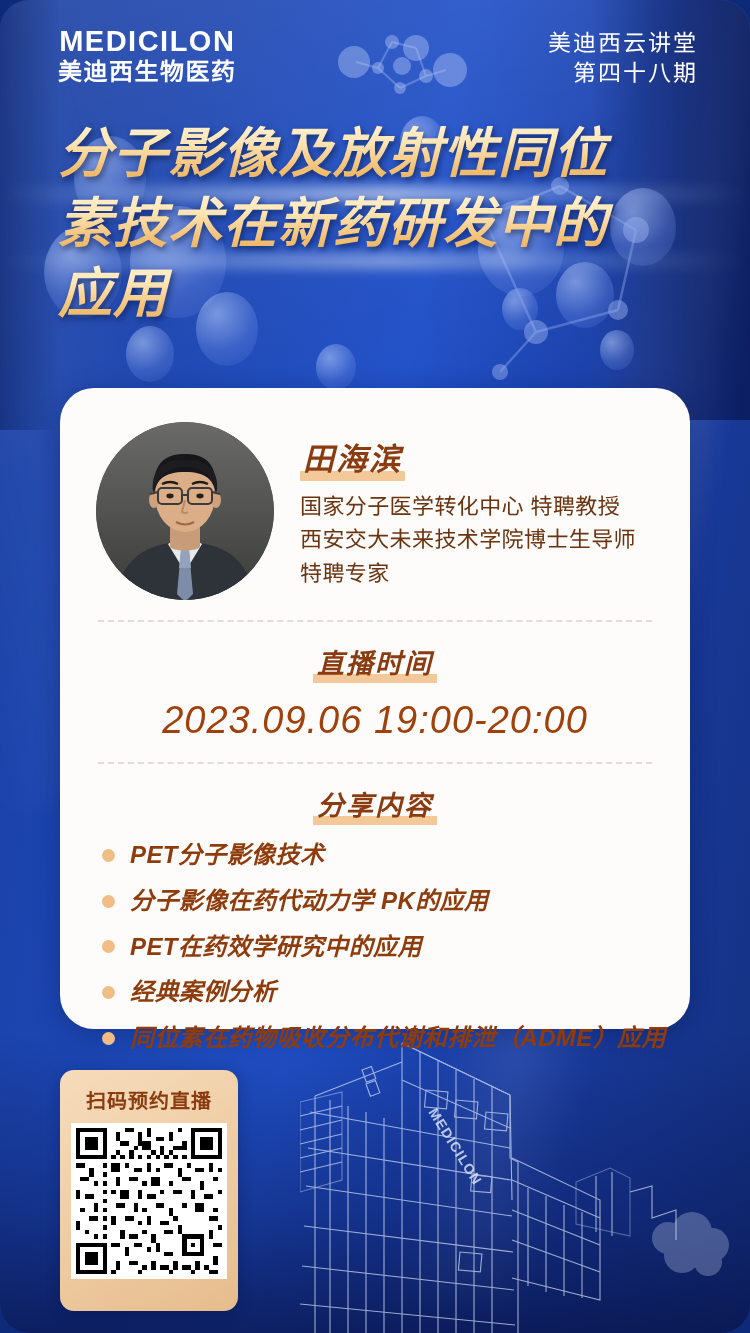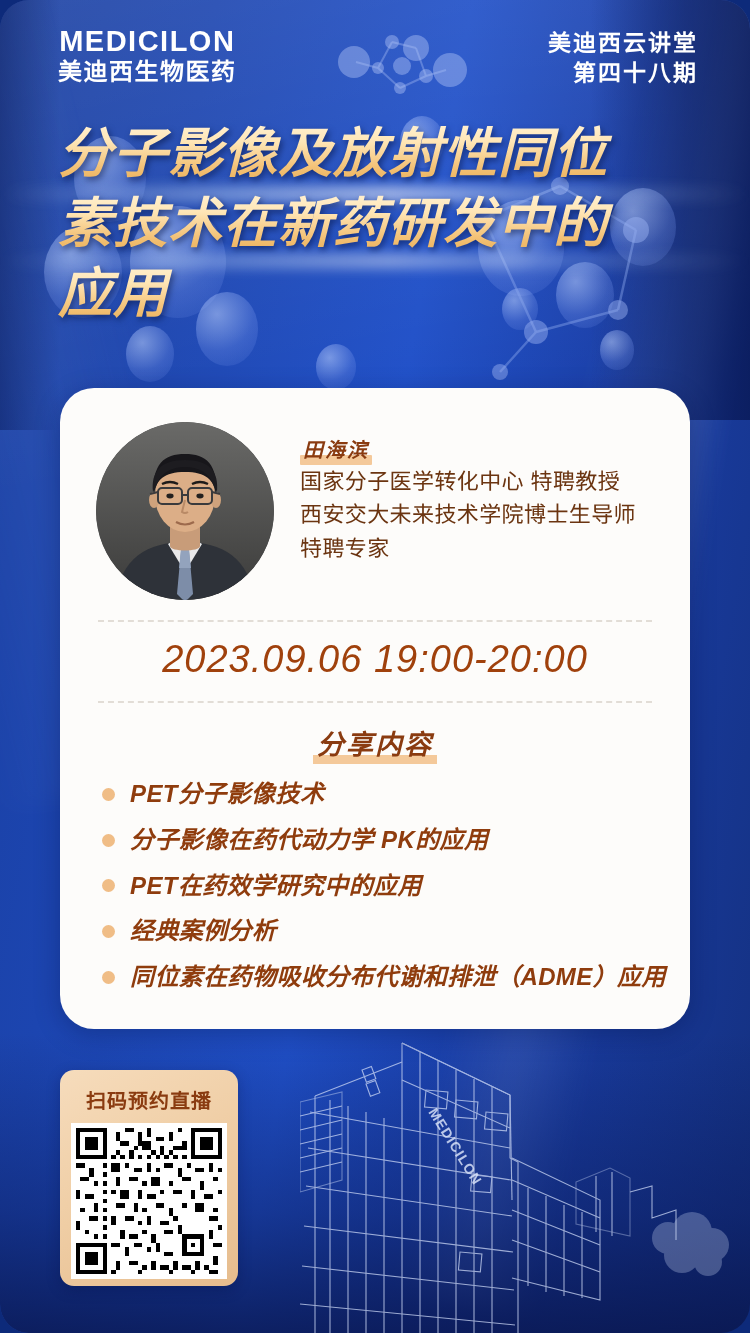--- a/index.html
+++ b/index.html
@@ -70,21 +70,21 @@
   .logo-en {
     font-size:29px; font-weight:bold; color:#ffffff; letter-spacing:1.5px;
     font-family:"Liberation Sans", sans-serif; line-height:1.05;
   }
   .logo-cn {
     font-size:24px; font-weight:bold; color:#ffffff; letter-spacing:1.5px;
     margin-top:3px; line-height:1.1;
   }
   .series { position:absolute; right:52px; top:28px; text-align:right; }
   .series-line {
-    font-size:23px; font-weight:bold; color:#ffffff; letter-spacing:2px; line-height:1.32;
+    font-size:23px; font-weight:normal; color:#ffffff; letter-spacing:2px; line-height:1.32;
   }
 
   
   .title-wrap { position:absolute; top:118px; left:58px; width:660px; z-index:5; }
   .title-line {
     font-size:54px;
     font-weight:bold;
     font-style:italic;
     line-height:1.30;
     letter-spacing:1px;
@@ -114,25 +114,26 @@
     width:178px; height:178px; border-radius:50%;
     flex:0 0 178px;
     overflow:hidden; position:relative;
     background:#4a4a4a;
   }
   .avatar svg { display:block; width:100%; height:100%; }
 
   .speaker-info { padding-top:12px; }
   .sp-name {
     display:inline-block;
-    font-size:20px; font-weight:bold; font-style:italic;
+    font-size:31px; font-weight:bold; font-style:italic;
     color:#8a3b10;
     letter-spacing:2px;
     position:relative;
     padding:0 3px 2px 3px;
+    margin-bottom:9px;
     font-family:Liberation Serif, serif;
   }
   .sp-name::after {
     content:""; position:absolute; left:0; right:0; bottom:0;
     height:10px; background:#f4c99a; z-index:-1; border-radius:1px;
   }
   .sp-title {
     font-size:22px; color:#6b3410; line-height:1.52;
     letter-spacing:0.4px; font-weight:500;
   }
@@ -176,21 +177,21 @@
     color:#8f3c0d; letter-spacing:0.4px; line-height:1.2;
     white-space:nowrap;
   }
 
   
   .building { position:absolute; left:300px; top:1040px; z-index:3; pointer-events:none; }
 
   
   .qr-block {
     position:absolute; left:60px; top:1070px;
-    width:178px; height:216px;
+    width:178px; height:241px;
     background:linear-gradient(150deg, #f6dcbc 0%, #efcda4 50%, #e6bc8d 100%);
     border-radius:14px;
     z-index:8;
     padding:11px 11px 11px 11px;
     box-shadow:0 4px 14px rgba(3,14,60,0.28);
   }
   .qr-label {
     text-align:center; font-size:20px; font-weight:bold;
     color:#8a3b10; letter-spacing:1px; margin:4px 0 9px 0;
   }
@@ -392,20 +393,23 @@
       <div class="speaker-info">
         <div class="sp-name">田海滨</div>
         <div class="sp-title">国家分子医学转化中心 特聘教授</div>
         <div class="sp-title">西安交大未来技术学院博士生导师</div>
         <div class="sp-title">特聘专家</div>
       </div>
     </div>
 
     <div class="divider"></div>
 
+    <div class="sec-head">
+      <span class="sec-head-inner">直播时间</span>
+    </div>
 
     <div class="live-time">2023.09.06 19:00-20:00</div>
 
     <div class="divider"></div>
 
     <div class="sec-head">
       <span class="sec-head-inner">分享内容</span>
     </div>
 
     <div class="topics">

